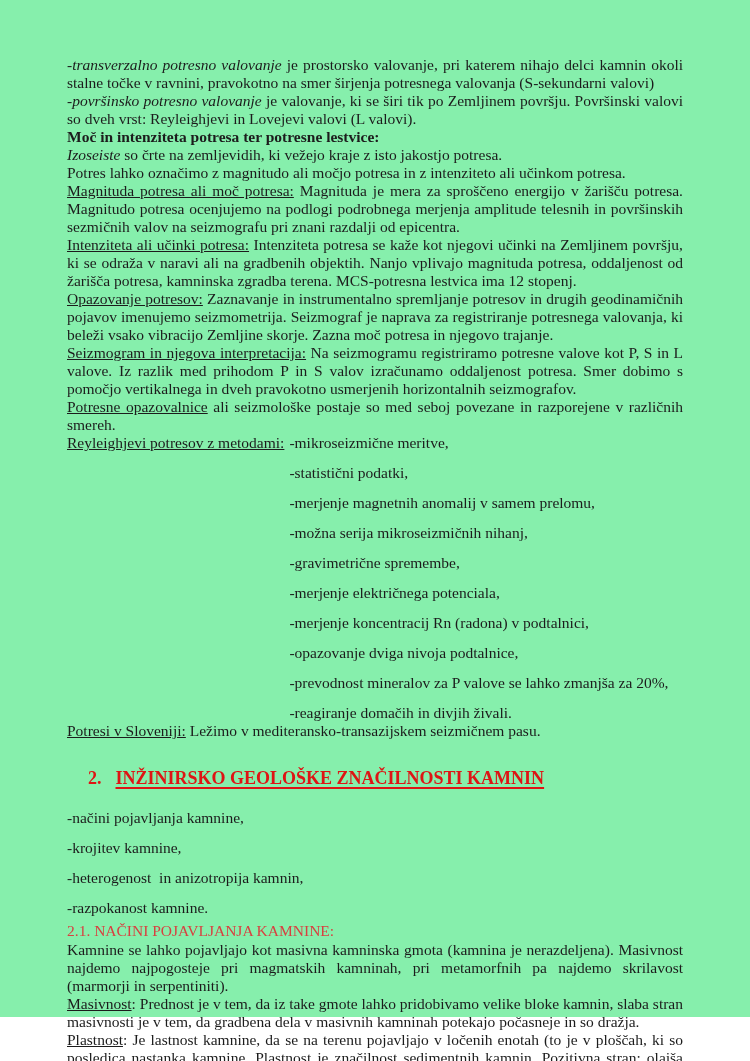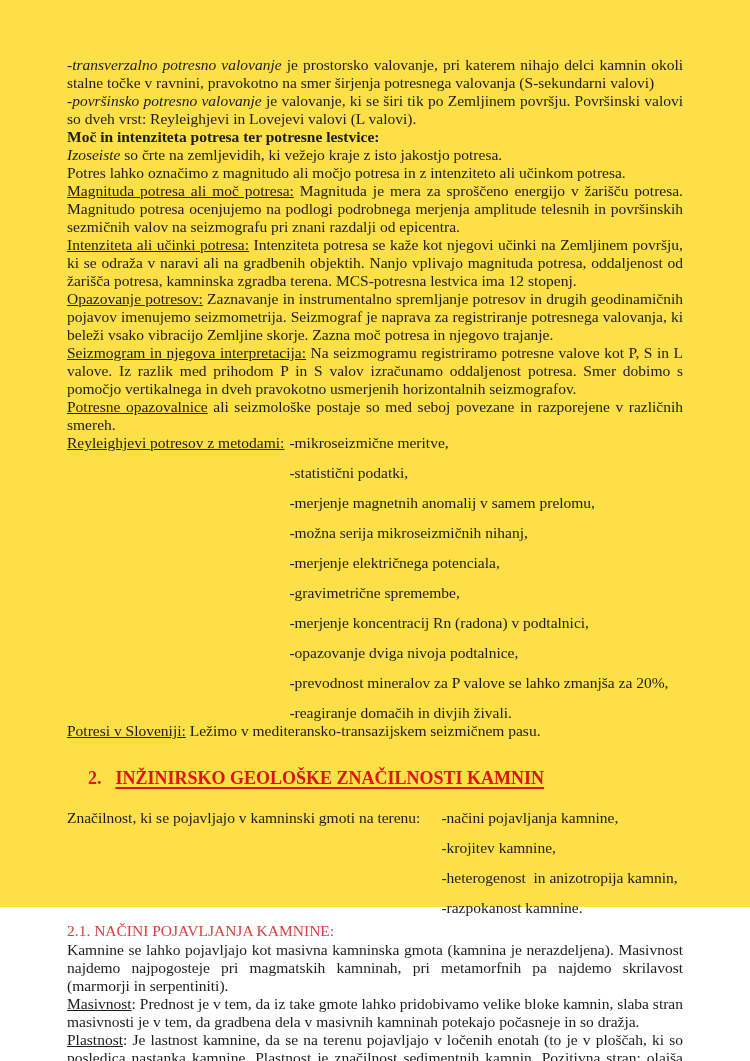--- a/index.html
+++ b/index.html
@@ -10,23 +10,23 @@
   body {
     width: 750px;
     height: 1061px;
     overflow: hidden;
     font-family: "Liberation Serif", "DejaVu Serif", serif;
     color: var(--text-color, #1c1c1c);
   }
   .page {
     box-sizing: border-box;
     width: 750px;
-    height: 907px;
+    height: 1017px;
     padding: 56px 67px 0 67px;
-    background: #fde047;
+    background: #86efac;
   }
   .doc {
     font-size: 15.5px;
     line-height: 18px;
   }
   .para {
     margin: 0;
     text-align: justify;
   }
   .seg-i { font-style: italic; }
@@ -77,32 +77,31 @@
       <div class="para"><span class="seg seg-u">Opazovanje potresov:</span><span class="seg"> Zaznavanje in instrumentalno spremljanje potresov in drugih geodinamičnih pojavov imenujemo seizmometrija. Seizmograf je naprava za registriranje potresnega valovanja, ki beleži vsako vibracijo Zemljine skorje. Zazna moč potresa in njegovo trajanje.</span></div>
       <div class="para"><span class="seg seg-u">Seizmogram in njegova interpretacija:</span><span class="seg"> Na seizmogramu registriramo potresne valove kot P, S in L valove. Iz razlik med prihodom P in S valov izračunamo oddaljenost potresa. Smer dobimo s pomočjo vertikalnega in dveh pravokotno usmerjenih horizontalnih seizmografov.</span></div>
       <div class="para"><span class="seg seg-u">Potresne opazovalnice</span><span class="seg"> ali seizmološke postaje so med seboj povezane in razporejene v različnih smereh.</span></div>
       <div class="hang gap-small">
         <span class="hang-lead"><span class="seg seg-u">Reyleighjevi potresov z metodami:</span></span>
         <span class="hang-items">
           <span class="hang-item">-mikroseizmične meritve,</span>
           <span class="hang-item">-statistični podatki,</span>
           <span class="hang-item">-merjenje magnetnih anomalij v samem prelomu,</span>
           <span class="hang-item">-možna serija mikroseizmičnih nihanj,</span>
+          <span class="hang-item">-gravimetrične spremembe,</span>
           <span class="hang-item">-merjenje električnega potenciala,</span>
-          <span class="hang-item">-gravimetrične spremembe,</span>
           <span class="hang-item">-merjenje koncentracij Rn (radona) v podtalnici,</span>
           <span class="hang-item">-opazovanje dviga nivoja podtalnice,</span>
           <span class="hang-item">-prevodnost mineralov za P valove se lahko zmanjša za 20%,</span>
           <span class="hang-item">-reagiranje domačih in divjih živali.</span>
         </span>
       </div>
       <div class="para"><span class="seg seg-u">Potresi v Sloveniji:</span><span class="seg"> Ležimo v mediteransko-transazijskem seizmičnem pasu.</span></div>
       <div class="heading"><span class="hnum">2.</span><span class="htitle">INŽINIRSKO GEOLOŠKE ZNAČILNOSTI KAMNIN</span></div>
       <div class="hang gap-large">
-        <span class="hang-lead"><span class="seg">Značilnost, ki se pojavljajo v kamninski gmoti na terenu:</span></span>
         <span class="hang-items">
           <span class="hang-item">-načini pojavljanja kamnine,</span>
           <span class="hang-item">-krojitev kamnine,</span>
           <span class="hang-item">-heterogenost  in anizotropija kamnin,</span>
           <span class="hang-item">-razpokanost kamnine.</span>
         </span>
       </div>
       <div class="subheading">2.1. NAČINI POJAVLJANJA KAMNINE:</div>
       <div class="para"><span class="seg">Kamnine se lahko pojavljajo kot masivna kamninska gmota (kamnina je nerazdeljena). Masivnost najdemo najpogosteje pri magmatskih kamninah, pri metamorfnih pa najdemo skrilavost (marmorji in serpentiniti).</span></div>
       <div class="para"><span class="seg seg-u">Masivnost</span><span class="seg">: Prednost je v tem, da iz take gmote lahko pridobivamo velike bloke kamnin, slaba stran masivnosti je v tem, da gradbena dela v masivnih kamninah potekajo počasneje in so dražja.</span></div>

